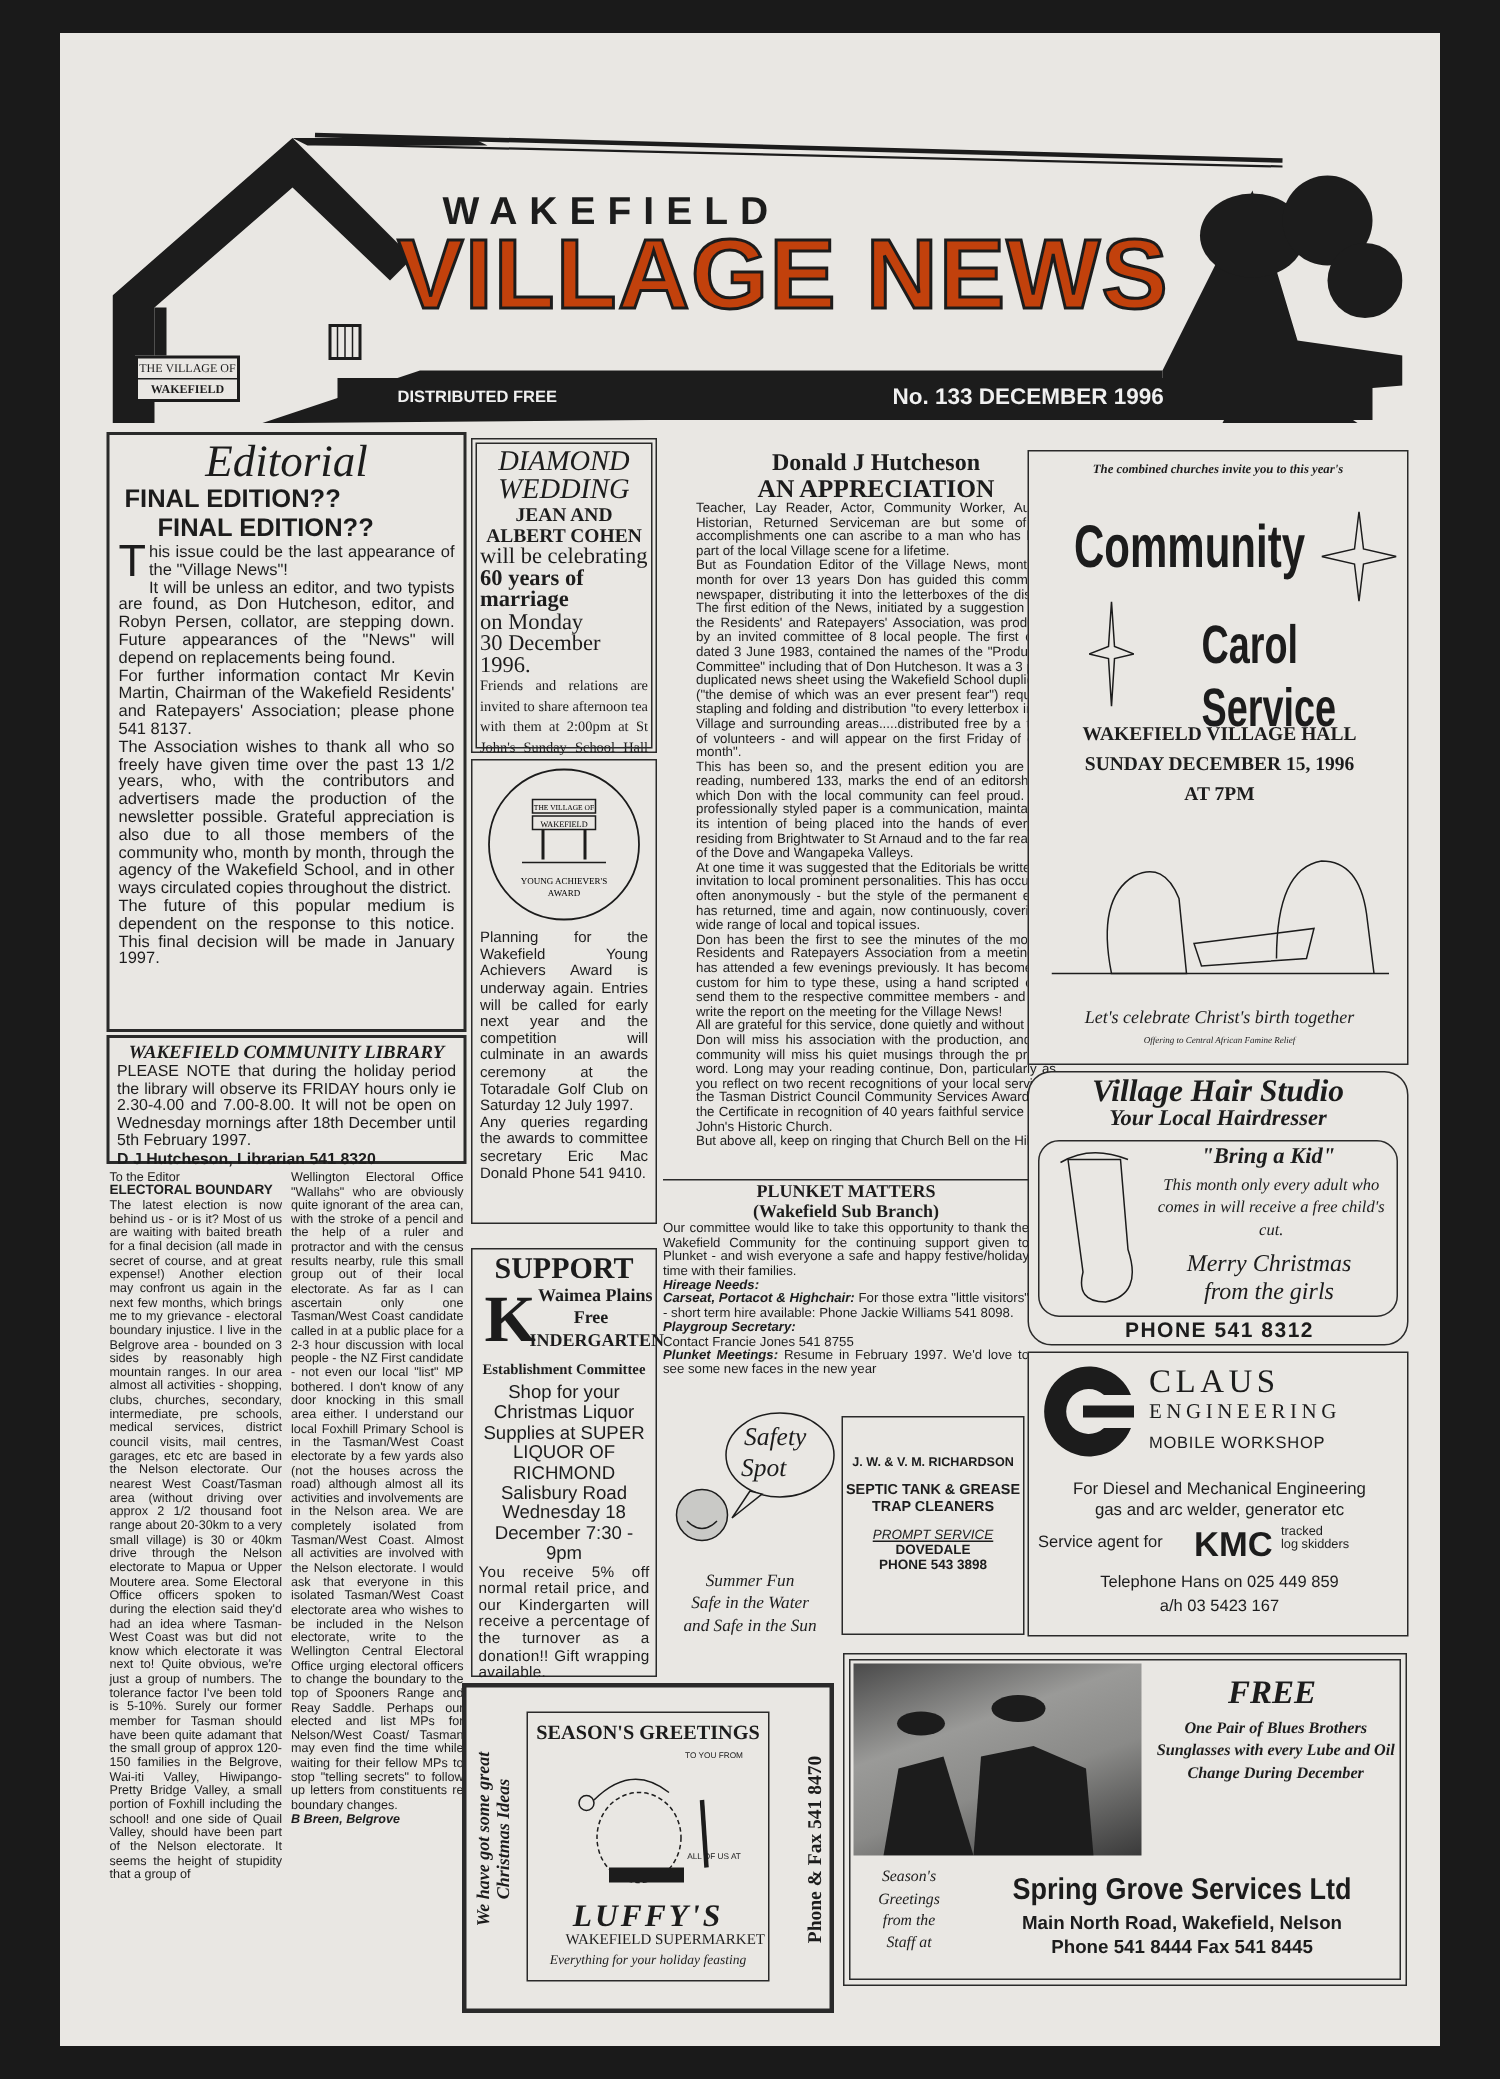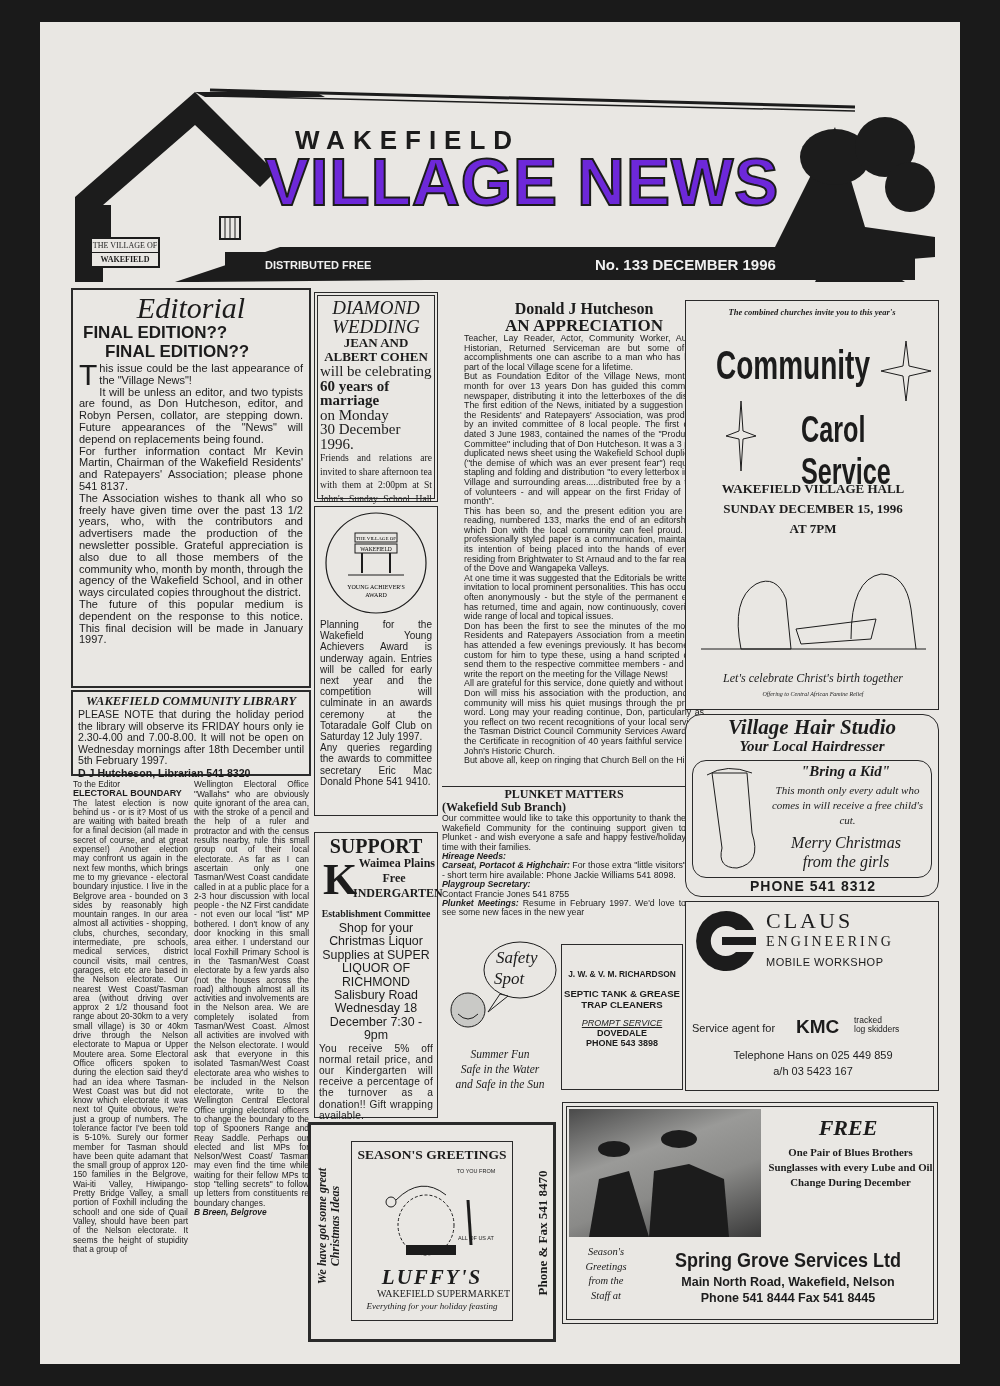--- a/index.html
+++ b/index.html
@@ -7,21 +7,21 @@
   .page { position: absolute; left: 40px; top: 22px; width: 920px; height: 1342px; background: #e9e7e3; }
   .abs { position: absolute; }
   .box { position: absolute; border: 2px solid #2a2a2a; background: #e9e7e3; }
   .serif { font-family: "Liberation Serif", serif; }
   .p { font-size: 10.4px; line-height: 11.2px; text-align: justify; }
   .small { font-size: 8.4px; line-height: 9.3px; text-align: justify; }
 
   
   .mast { position: absolute; left: 35px; top: 65px; width: 860px; height: 195px; }
   .mast-title1 { position: absolute; left: 220px; top: 38px; font-size: 26px; font-weight: bold; letter-spacing: 8px; }
-  .mast-title2 { position: absolute; left: 190px; top: 60px; font-size: 66px; font-weight: bold; letter-spacing: 1px; color: #6d28d9; -webkit-text-stroke: 2px #1c1c1c; line-height: 70px; }
+  .mast-title2 { position: absolute; left: 190px; top: 60px; font-size: 66px; font-weight: bold; letter-spacing: 1px; color: #c2410c; -webkit-text-stroke: 2px #1c1c1c; line-height: 70px; }
   .mast-bar { position: absolute; left: 150px; top: 165px; width: 690px; height: 28px; background: #1c1c1c; color: #f0f0f0; }
   .mast-free { position: absolute; left: 40px; top: 7px; font-size: 11px; font-weight: bold; }
   .mast-issue { position: absolute; left: 370px; top: 4px; font-size: 15px; font-weight: bold; }
   .sign { position: absolute; left: 15px; top: 150px; width: 70px; border: 2px solid #1c1c1c; background: #e9e7e3; font-family: "Liberation Serif", serif; font-size: 8px; text-align: center; }
   .sign div { padding: 2px 0; border-bottom: 1px solid #1c1c1c; }
   .sign div:last-child { border-bottom: none; font-weight: bold; }
 
   h2.edit { font-family: "Liberation Serif", serif; font-style: italic; font-weight: normal; font-size: 30px; text-align: center; line-height: 30px; }
   .final { font-size: 17px; font-weight: bold; line-height: 19px; }
   .dropcap { float: left; font-size: 30px; line-height: 24px; margin-right: 2px; }
@@ -160,21 +160,21 @@
     <div class="small" style="font-size:8.9px;line-height:9.6px">This has been so, and the present edition you are now reading, numbered 133, marks the end of an editorship of which Don with the local community can feel proud. This professionally styled paper is a communication, maintaining its intention of being placed into the hands of everyone residing from Brightwater to St Arnaud and to the far reaches of the Dove and Wangapeka Valleys.</div>
     <div class="small" style="font-size:8.9px;line-height:9.6px">At one time it was suggested that the Editorials be written by invitation to local prominent personalities. This has occurred, often anonymously - but the style of the permanent editor has returned, time and again, now continuously, covering a wide range of local and topical issues.</div>
     <div class="small" style="font-size:8.9px;line-height:9.6px">Don has been the first to see the minutes of the monthly Residents and Ratepayers Association from a meeting he has attended a few evenings previously. It has become the custom for him to type these, using a hand scripted copy, send them to the respective committee members - and then write the report on the meeting for the Village News!</div>
     <div class="small" style="font-size:8.9px;line-height:9.6px">All are grateful for this service, done quietly and without fuss. Don will miss his association with the production, and the community will miss his quiet musings through the printed word. Long may your reading continue, Don, particularly as you reflect on two recent recognitions of your local service - the Tasman District Council Community Services Award and the Certificate in recognition of 40 years faithful service to St John's Historic Church.</div>
     <div class="small" style="font-size:8.9px;line-height:9.6px">But above all, keep on ringing that Church Bell on the Hill!</div>
   </div>
   <div class="abs" style="left:402px;top:764px;width:246px;border-top:1px solid #2a2a2a"></div>
 
   <div class="abs" style="left:402px;top:766px;width:244px;">
     <div class="serif" style="font-weight:bold;font-size:12px;text-align:center;line-height:13px">PLUNKET MATTERS</div>
-    <div class="serif" style="font-weight:bold;font-size:12px;line-height:13px">(Wakefield Sub Branch)</div>
+    <div class="serif" style="font-weight:bold;font-size:12px;text-align:center;line-height:13px">(Wakefield Sub Branch)</div>
     <div class="small" style="font-size:8.8px;line-height:9.5px">Our committee would like to take this opportunity to thank the Wakefield Community for the continuing support given to Plunket - and wish everyone a safe and happy festive/holiday time with their families.</div>
     <div class="small" style="font-size:8.8px;font-weight:bold;font-style:italic">Hireage Needs:</div>
     <div class="small" style="font-size:8.8px;line-height:9.5px"><b><i>Carseat, Portacot &amp; Highchair:</i></b><span> For those extra "little visitors" - short term hire available: Phone Jackie Williams 541 8098.</span></div>
     <div class="small" style="font-size:8.8px;font-weight:bold;font-style:italic">Playgroup Secretary:</div>
     <div class="small" style="font-size:8.8px">Contact Francie Jones 541 8755</div>
     <div class="small" style="font-size:8.8px;line-height:9.5px"><b><i>Plunket Meetings:</i></b><span> Resume in February 1997. We'd love to see some new faces in the new year</span></div>
   </div>
 
   <div class="abs" style="left:400px;top:918px;width:120px;height:160px;">
     <svg width="120" height="90" class="abs" style="left:0;top:0">
@@ -245,22 +245,26 @@
   </div>
 
   <div class="box" style="left:645px;top:879px;width:254px;height:190px;border-width:1px;">
     <svg class="abs" style="left:6px;top:6px" width="65" height="65">
       <path d="M62,22 A30,30 0 1,0 62,44 L44,44 A15,15 0 1,1 44,22 Z" fill="#1c1c1c"></path>
       <rect x="30" y="29" width="34" height="8" fill="#1c1c1c"></rect>
     </svg>
     <div class="abs serif" style="left:80px;top:6px;font-size:22px;letter-spacing:3px">CLAUS</div>
     <div class="abs serif" style="left:80px;top:32px;font-size:14px;letter-spacing:3px">ENGINEERING</div>
     <div class="abs" style="left:80px;top:54px;font-size:11px;letter-spacing:0.5px">MOBILE WORKSHOP</div>
+    <div class="abs" style="left:0;top:84px;width:254px;text-align:center;font-size:11.2px;line-height:14px">
+      <div>For Diesel and Mechanical Engineering</div>
+      <div>gas and arc welder, generator etc</div>
+    </div>
     <div class="abs" style="left:6px;top:120px;font-size:11px">Service agent for</div>
-    <div class="abs" style="left:110px;top:114px;font-size:19px;font-weight:bold">KMC</div>
+    <div class="abs" style="left:110px;top:114px;font-size:23px;font-weight:bold">KMC</div>
     <div class="abs" style="left:168px;top:114px;font-size:8.5px;line-height:9px">
       <div>tracked</div>
       <div>log skidders</div>
     </div>
     <div class="abs" style="left:0;top:145px;width:254px;text-align:center;font-size:11px;line-height:16px">
       <div>Telephone Hans on 025 449 859</div>
       <div>a/h 03 5423 167</div>
     </div>
   </div>
 
@@ -289,21 +293,21 @@
   <div class="box" style="left:522px;top:1080px;width:376px;height:222px;border-width:1px;outline:1px solid #2a2a2a;outline-offset:-5px;">
     <div class="abs" style="left:6px;top:6px;width:192px;height:128px;background:linear-gradient(160deg,#4a4a4a 0%,#9a9a98 35%,#8a8a88 60%,#3a3a3a 100%);">
       <svg width="192" height="128">
         <ellipse cx="45" cy="40" rx="16" ry="8" fill="#1c1c1c"></ellipse>
         <ellipse cx="110" cy="30" rx="18" ry="9" fill="#1c1c1c"></ellipse>
         <path d="M20,128 L30,70 L60,62 L80,128 Z" fill="#1c1c1c"></path>
         <path d="M80,128 L85,62 L120,55 L155,70 L160,128 Z" fill="#1c1c1c"></path>
       </svg>
     </div>
     <div class="abs serif" style="left:200px;top:12px;width:170px;text-align:center;font-style:italic;font-weight:bold;font-size:22px">FREE</div>
-    <div class="abs serif" style="left:205px;top:42px;width:165px;text-align:center;font-weight:bold;font-size:10.8px;line-height:15px">One Pair of Blues Brothers Sunglasses with every Lube and Oil Change During December</div>
+    <div class="abs serif" style="left:205px;top:42px;width:165px;text-align:center;font-style:italic;font-weight:bold;font-size:10.8px;line-height:15px">One Pair of Blues Brothers Sunglasses with every Lube and Oil Change During December</div>
     <div class="abs script" style="left:8px;top:142px;width:70px;text-align:center;font-size:10.5px;line-height:14.5px">
       <div>Season's</div>
       <div>Greetings</div>
       <div>from the</div>
       <div>Staff at</div>
     </div>
     <div class="abs" style="left:80px;top:146px;width:290px;text-align:center;font-size:20px;font-weight:bold;transform:scaleX(0.9)">Spring Grove Services Ltd</div>
     <div class="abs" style="left:80px;top:172px;width:290px;text-align:center;font-size:12.5px;font-weight:bold">Main North Road, Wakefield, Nelson</div>
     <div class="abs" style="left:80px;top:188px;width:290px;text-align:center;font-size:12.5px;font-weight:bold">Phone 541 8444 Fax 541 8445</div>
   </div>

